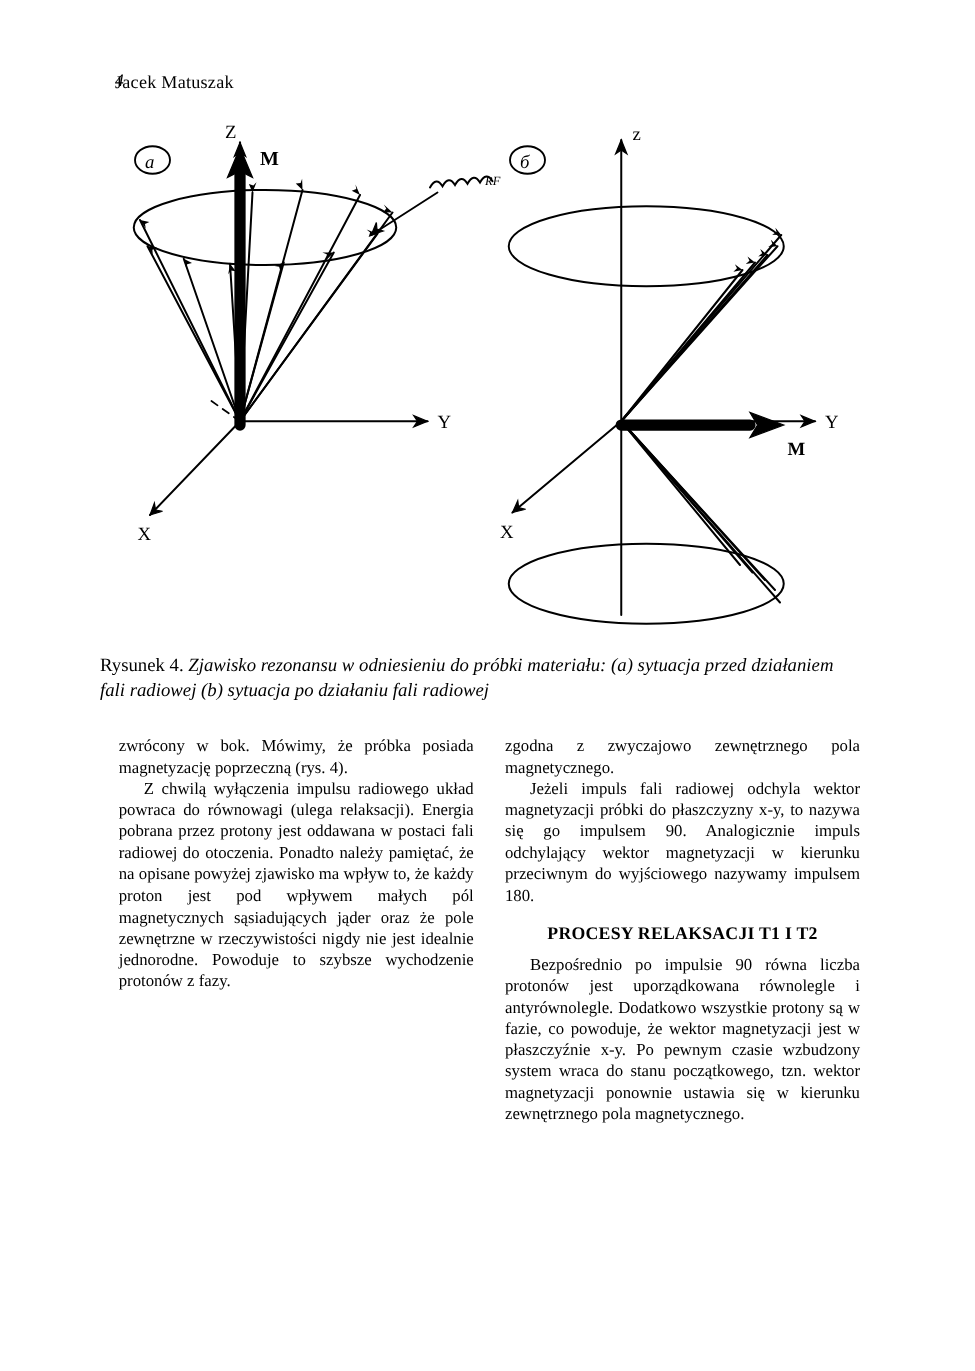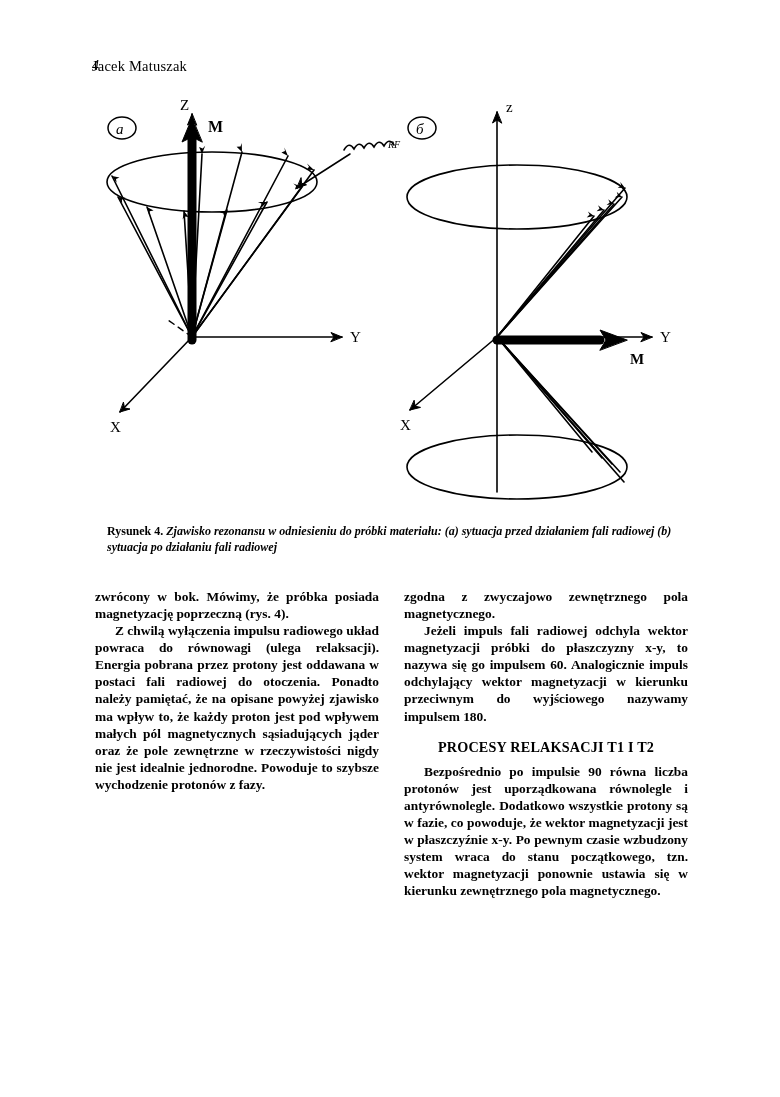--- a/index.html
+++ b/index.html
@@ -52,47 +52,45 @@
     left: 92px;
     top: 92px;
     width: 600px;
     height: 420px;
   }
   .figure svg { display: block; }
 
   
   .caption {
     position: absolute;
-    left: 107px;
+    left: 80px;
     top: 524px;
     width: 592px;
-    font-size: 12px;
+    font-size: 15px;
     line-height: 1.33;
     text-align: left;
-    font-weight: bold;
   }
   .caption .lead { font-style: normal; }
   .caption .ital { font-style: italic; }
 
   
   .col {
     position: absolute;
     top: 588px;
     width: 284px;
     font-size: 13.4px;
     line-height: 1.275;
     text-align: justify;
     hyphens: manual;
   }
   .col.left { left: 95px; }
   .col.right { left: 404px; }
   .col p {
     margin: 0;
     text-indent: 0;
-    font-weight: bold;
   }
   .col p.ind { text-indent: 20px; }
   .col p + p { margin-top: 0; }
   .sec-head {
     margin: 13px 0 7px 0;
     font-size: 14.2px;
     font-weight: bold;
     letter-spacing: 0.2px;
     text-align: center;
   }
@@ -221,18 +219,18 @@
     <span class="ital">Zjawisko rezonansu w odniesieniu do próbki materiału: (a) sytuacja przed działaniem fali radiowej (b) sytuacja po działaniu fali radiowej</span>
   </div>
 
   <div class="col left">
     <p>zwrócony w bok. Mówimy, że próbka posiada magnetyzację poprzeczną (rys. 4).</p>
     <p class="ind">Z chwilą wyłączenia impulsu radiowego układ powraca do równowagi (ulega relaksacji). Energia pobrana przez protony jest oddawana w postaci fali radiowej do otoczenia. Ponadto należy pamiętać, że na opisane powyżej zjawisko ma wpływ to, że każdy proton jest pod wpływem małych pól magnetycznych sąsiadujących jąder oraz że pole zewnętrzne w rzeczywistości nigdy nie jest idealnie jednorodne. Powoduje to szybsze wychodzenie protonów z fazy.</p>
   </div>
 
   <div class="col right">
     <p>zgodna z zwyczajowo zewnętrznego pola magnetycznego.</p>
-    <p class="ind">Jeżeli impuls fali radiowej odchyla wektor magnetyzacji próbki do płaszczyzny x-y, to nazywa się go impulsem 60. Analogicznie impuls odchylający wektor magnetyzacji w kierunku przeciwnym do wyjściowego nazywamy impulsem 180.</p>
+    <p class="ind">Jeżeli impuls fali radiowej odchyla wektor magnetyzacji próbki do płaszczyzny x-y, to nazywa się go impulsem 90. Analogicznie impuls odchylający wektor magnetyzacji w kierunku przeciwnym do wyjściowego nazywamy impulsem 180.</p>
     <h2 class="sec-head">PROCESY RELAKSACJI T1 I T2</h2>
     <p class="ind">Bezpośrednio po impulsie 90 równa liczba protonów jest uporządkowana równolegle i antyrównolegle. Dodatkowo wszystkie protony są w fazie, co powoduje, że wektor magnetyzacji jest w płaszczyźnie x-y. Po pewnym czasie wzbudzony system wraca do stanu początkowego, tzn. wektor magnetyzacji ponownie ustawia się w kierunku zewnętrznego pola magnetycznego.</p>
   </div>
 
 </div>
 
 </body></html>

